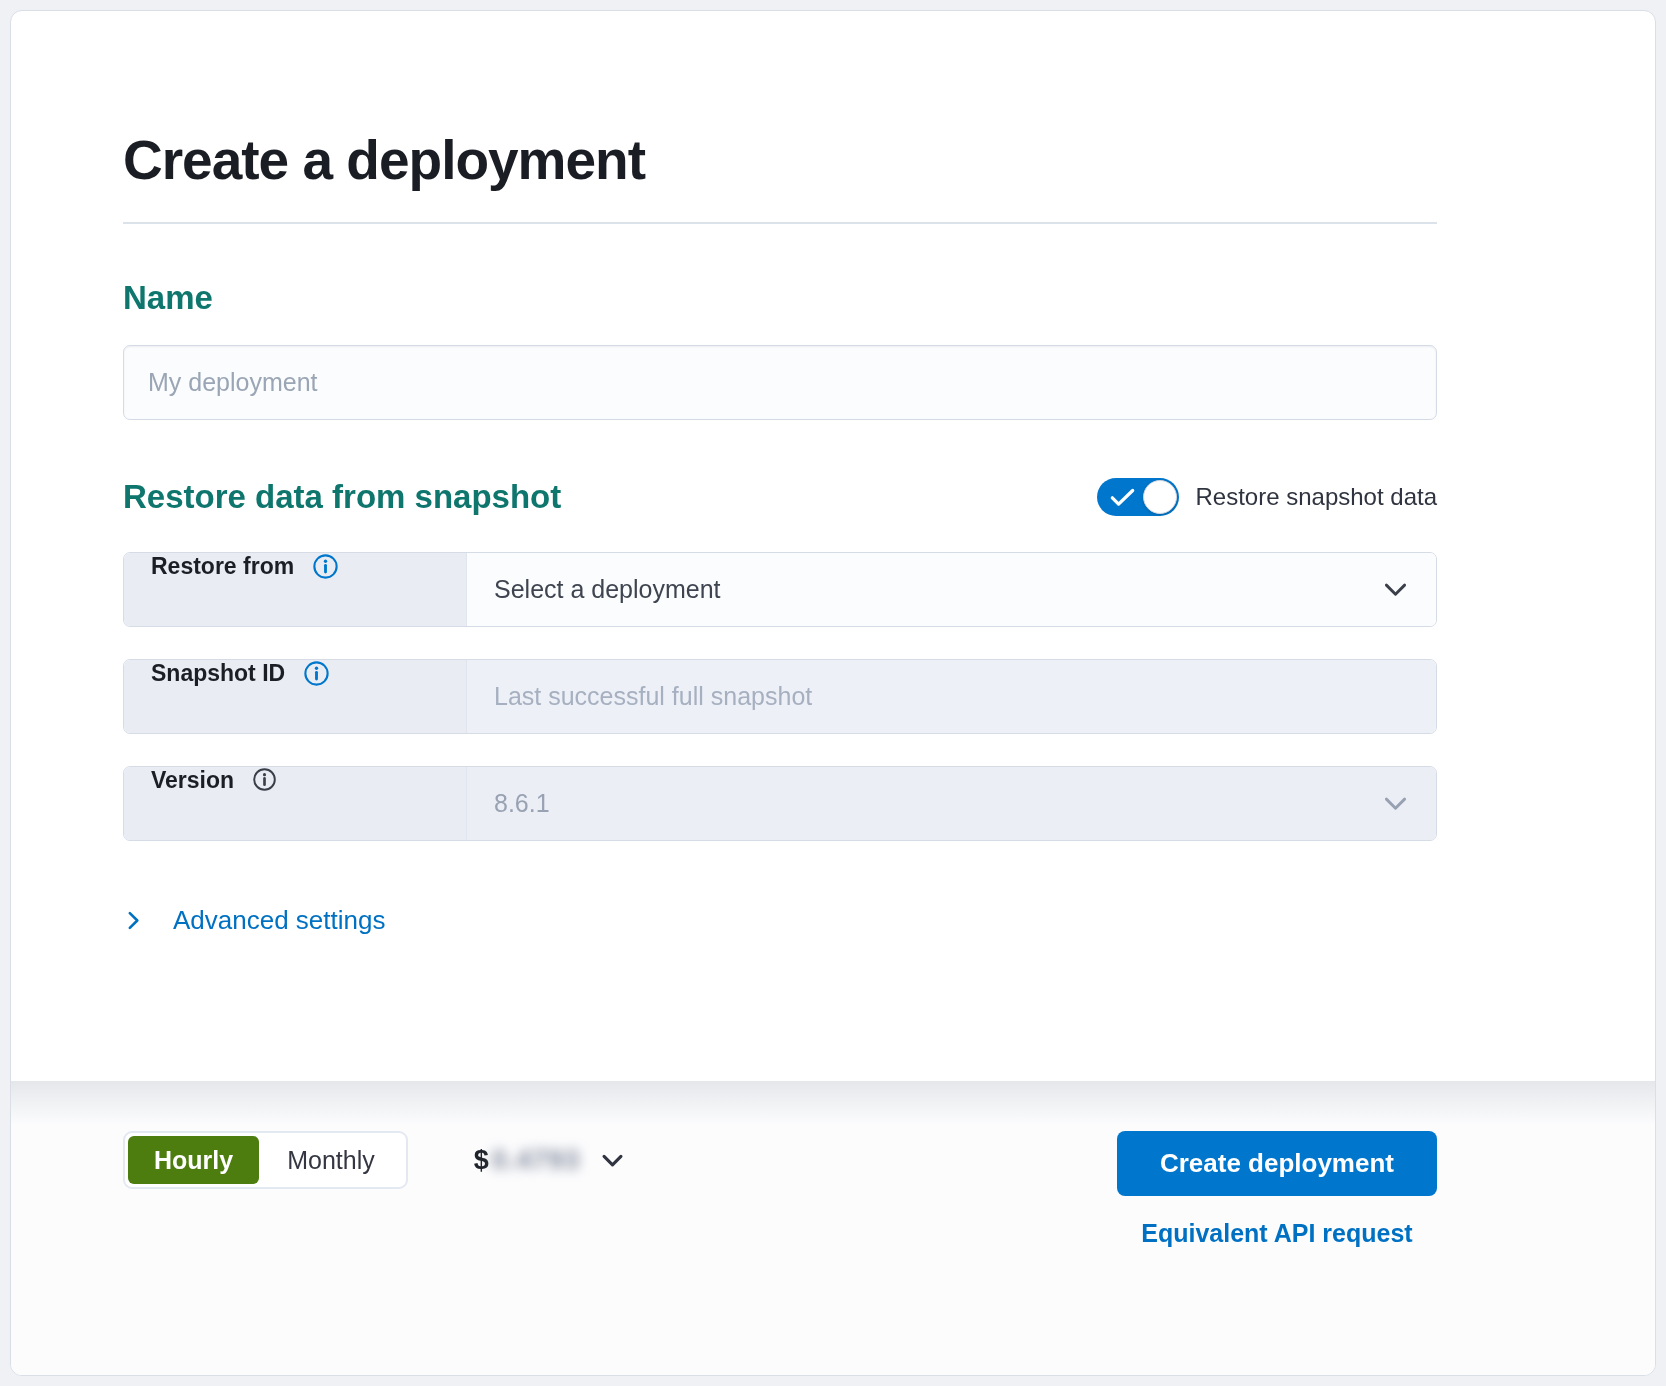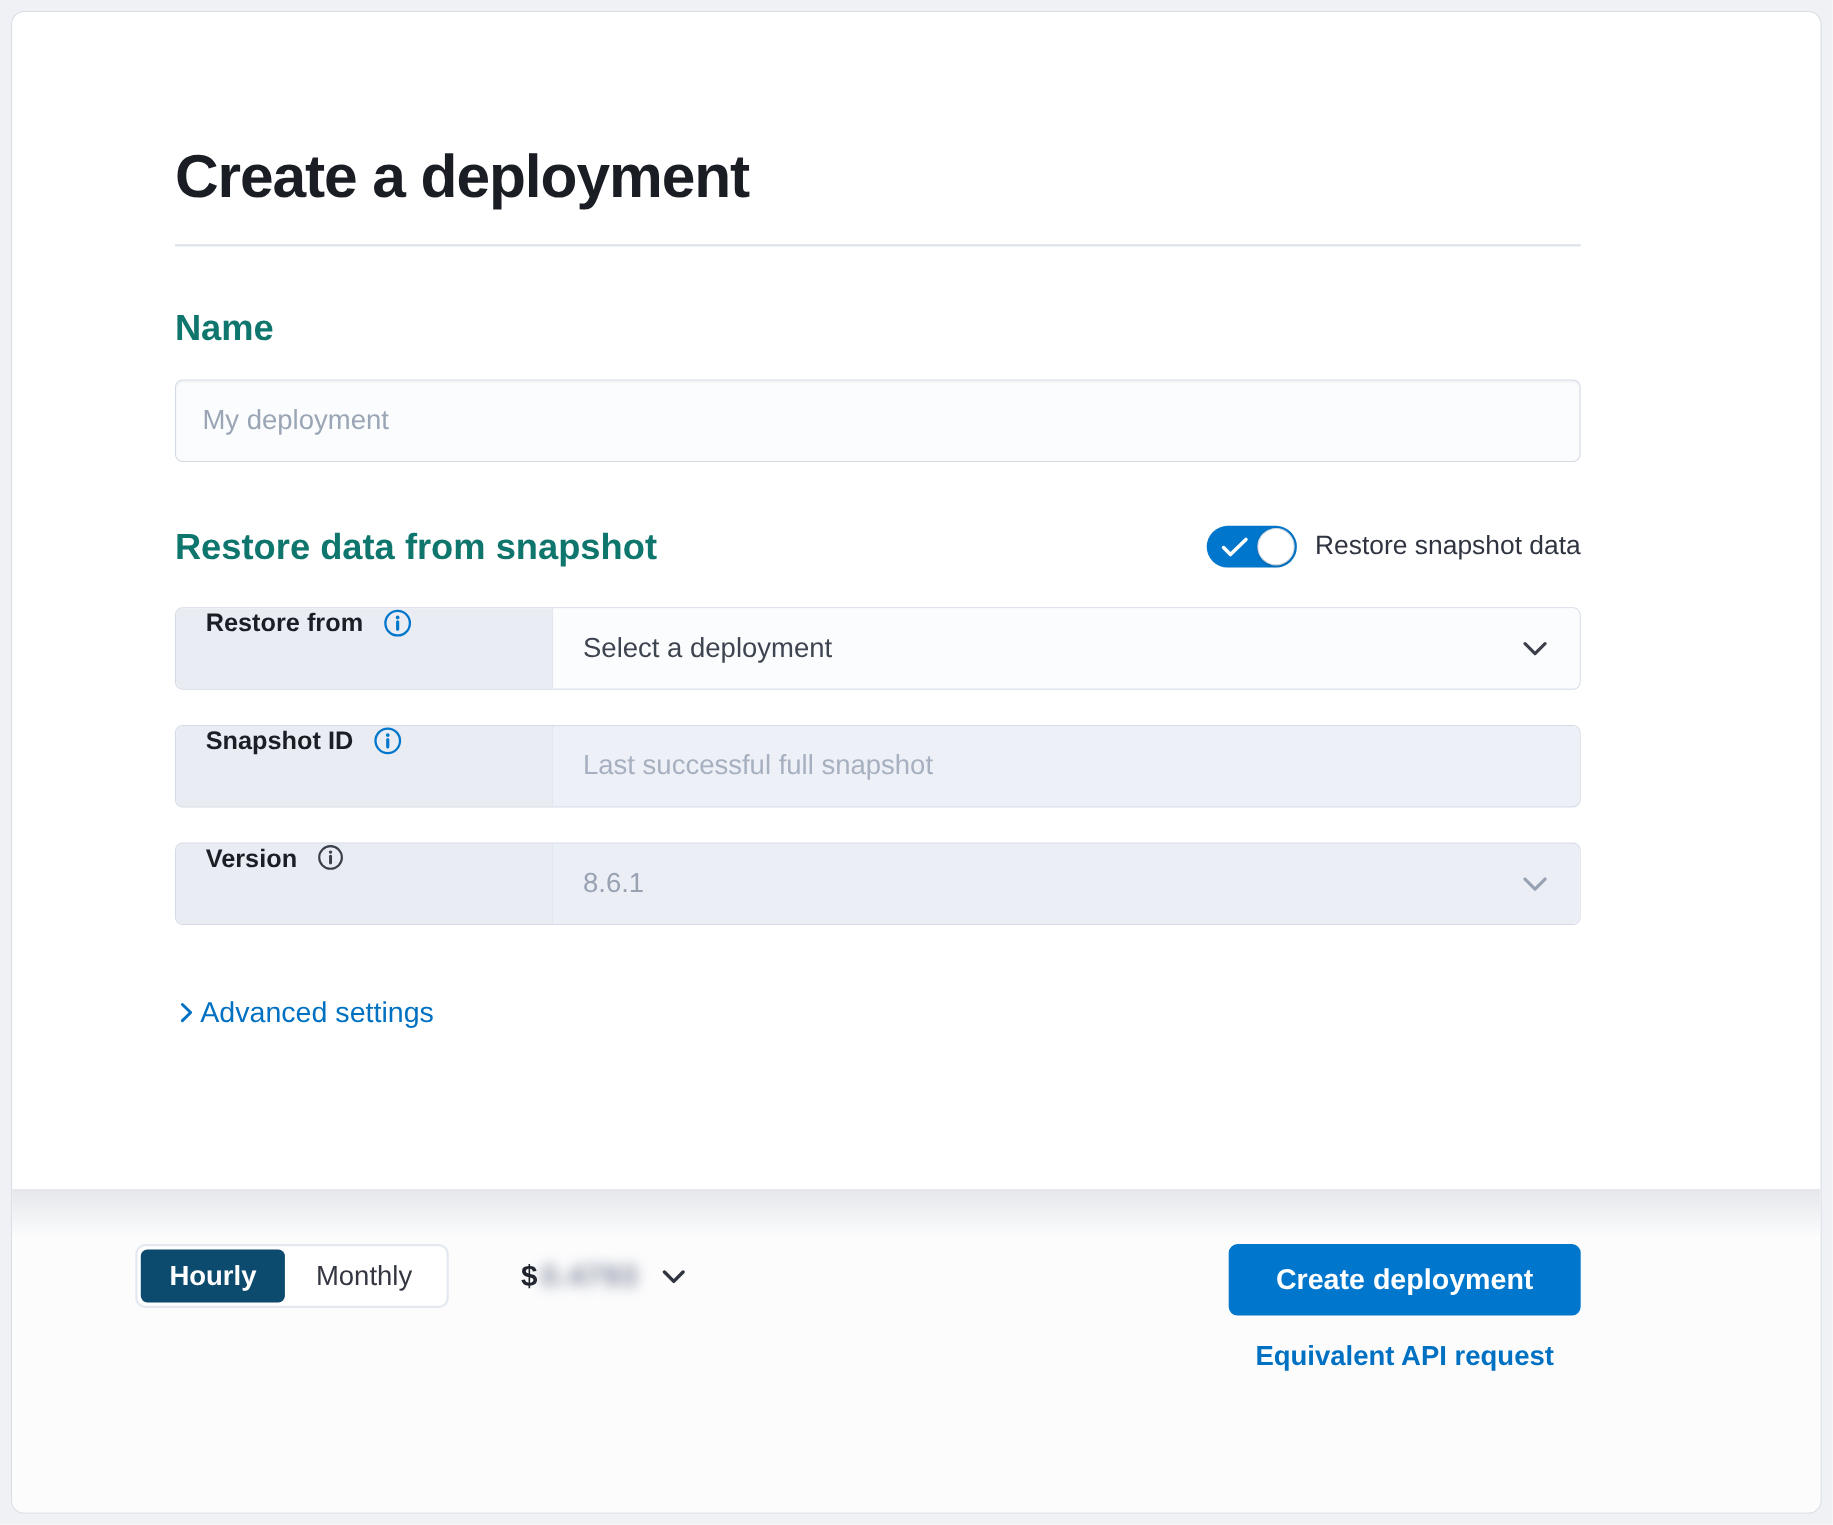--- a/index.html
+++ b/index.html
@@ -9,21 +9,20 @@
     font-family:"Liberation Sans","DejaVu Sans",sans-serif;
     position:relative;
     overflow:hidden;
   }
   .card {
     position:absolute; inset:10px;
     background:#ffffff;
     border:1px solid #d9dee7;
     border-radius:12px;
     overflow:hidden;
-    padding-left:36px;
   }
   .content { padding:117px 218px 0 112px; }
 
   .page-title {
     font-size:55px; font-weight:700; color:#1a1d23; letter-spacing:-1px;
   }
   .subtitle {
     margin-top:16px; font-size:25px; line-height:38px; color:#6b7280;
     max-width:1280px;
   }
@@ -74,21 +73,21 @@
   .icon-muted { color:#97a1b2; line-height:0; }
 
   .row-main {
     flex:1; display:flex; align-items:center; padding:0 27px; font-size:25px;
   }
   .row-main.select { justify-content:space-between; color:#3e4450; background:#fbfcfd; cursor:pointer; }
   .row-main.disabled-input { background:#edf0f6; color:#a6b0c0; }
   .row-main.disabled-select { background:#ebeef5; color:#98a2b3; justify-content:space-between; }
 
   .advanced {
-    margin-top:64px; display:inline-flex; align-items:center; gap:2px;
+    margin-top:64px; display:inline-flex; align-items:center; gap:29px;
     color:#0071c2; font-size:26px; font-weight:500; cursor:pointer;
   }
   .advanced-chevron { line-height:0; color:#0071c2; }
 
   .footer {
     position:absolute; left:0; right:0; bottom:0; top:1070px;
     background:#fcfcfd;
   }
   .footer::before {
     content:""; position:absolute; top:0; left:0; right:0; height:44px;
@@ -100,21 +99,21 @@
   }
   .billing {
     height:58px; display:flex; align-items:center;
     background:#fff; border:2px solid #e4e8f0; border-radius:9px; padding:0 3px;
   }
   .billing-option {
     height:48px; display:flex; align-items:center; padding:0 28px;
     font-size:25px; color:#343741; cursor:pointer; border-radius:6px;
   }
   .billing-option.selected {
-    background:#0c4a6e; color:#fff; font-weight:700; padding:0 26px;
+    background:#4d7c0f; color:#fff; font-weight:700; padding:0 26px;
   }
   .price { height:58px; margin-left:66px; display:flex; align-items:center; cursor:pointer; }
   .price-currency { font-size:27px; font-weight:700; color:#1f232b; }
   .price-amount {
     font-size:27px; font-weight:700; color:#7d8699;
     filter:blur(6px); margin-left:3px; letter-spacing:1px;
   }
   .price-chevron { margin-left:20px; color:#2f3440; line-height:0; }
 
   .footer-right { margin-left:auto; display:flex; flex-direction:column; align-items:center; }

